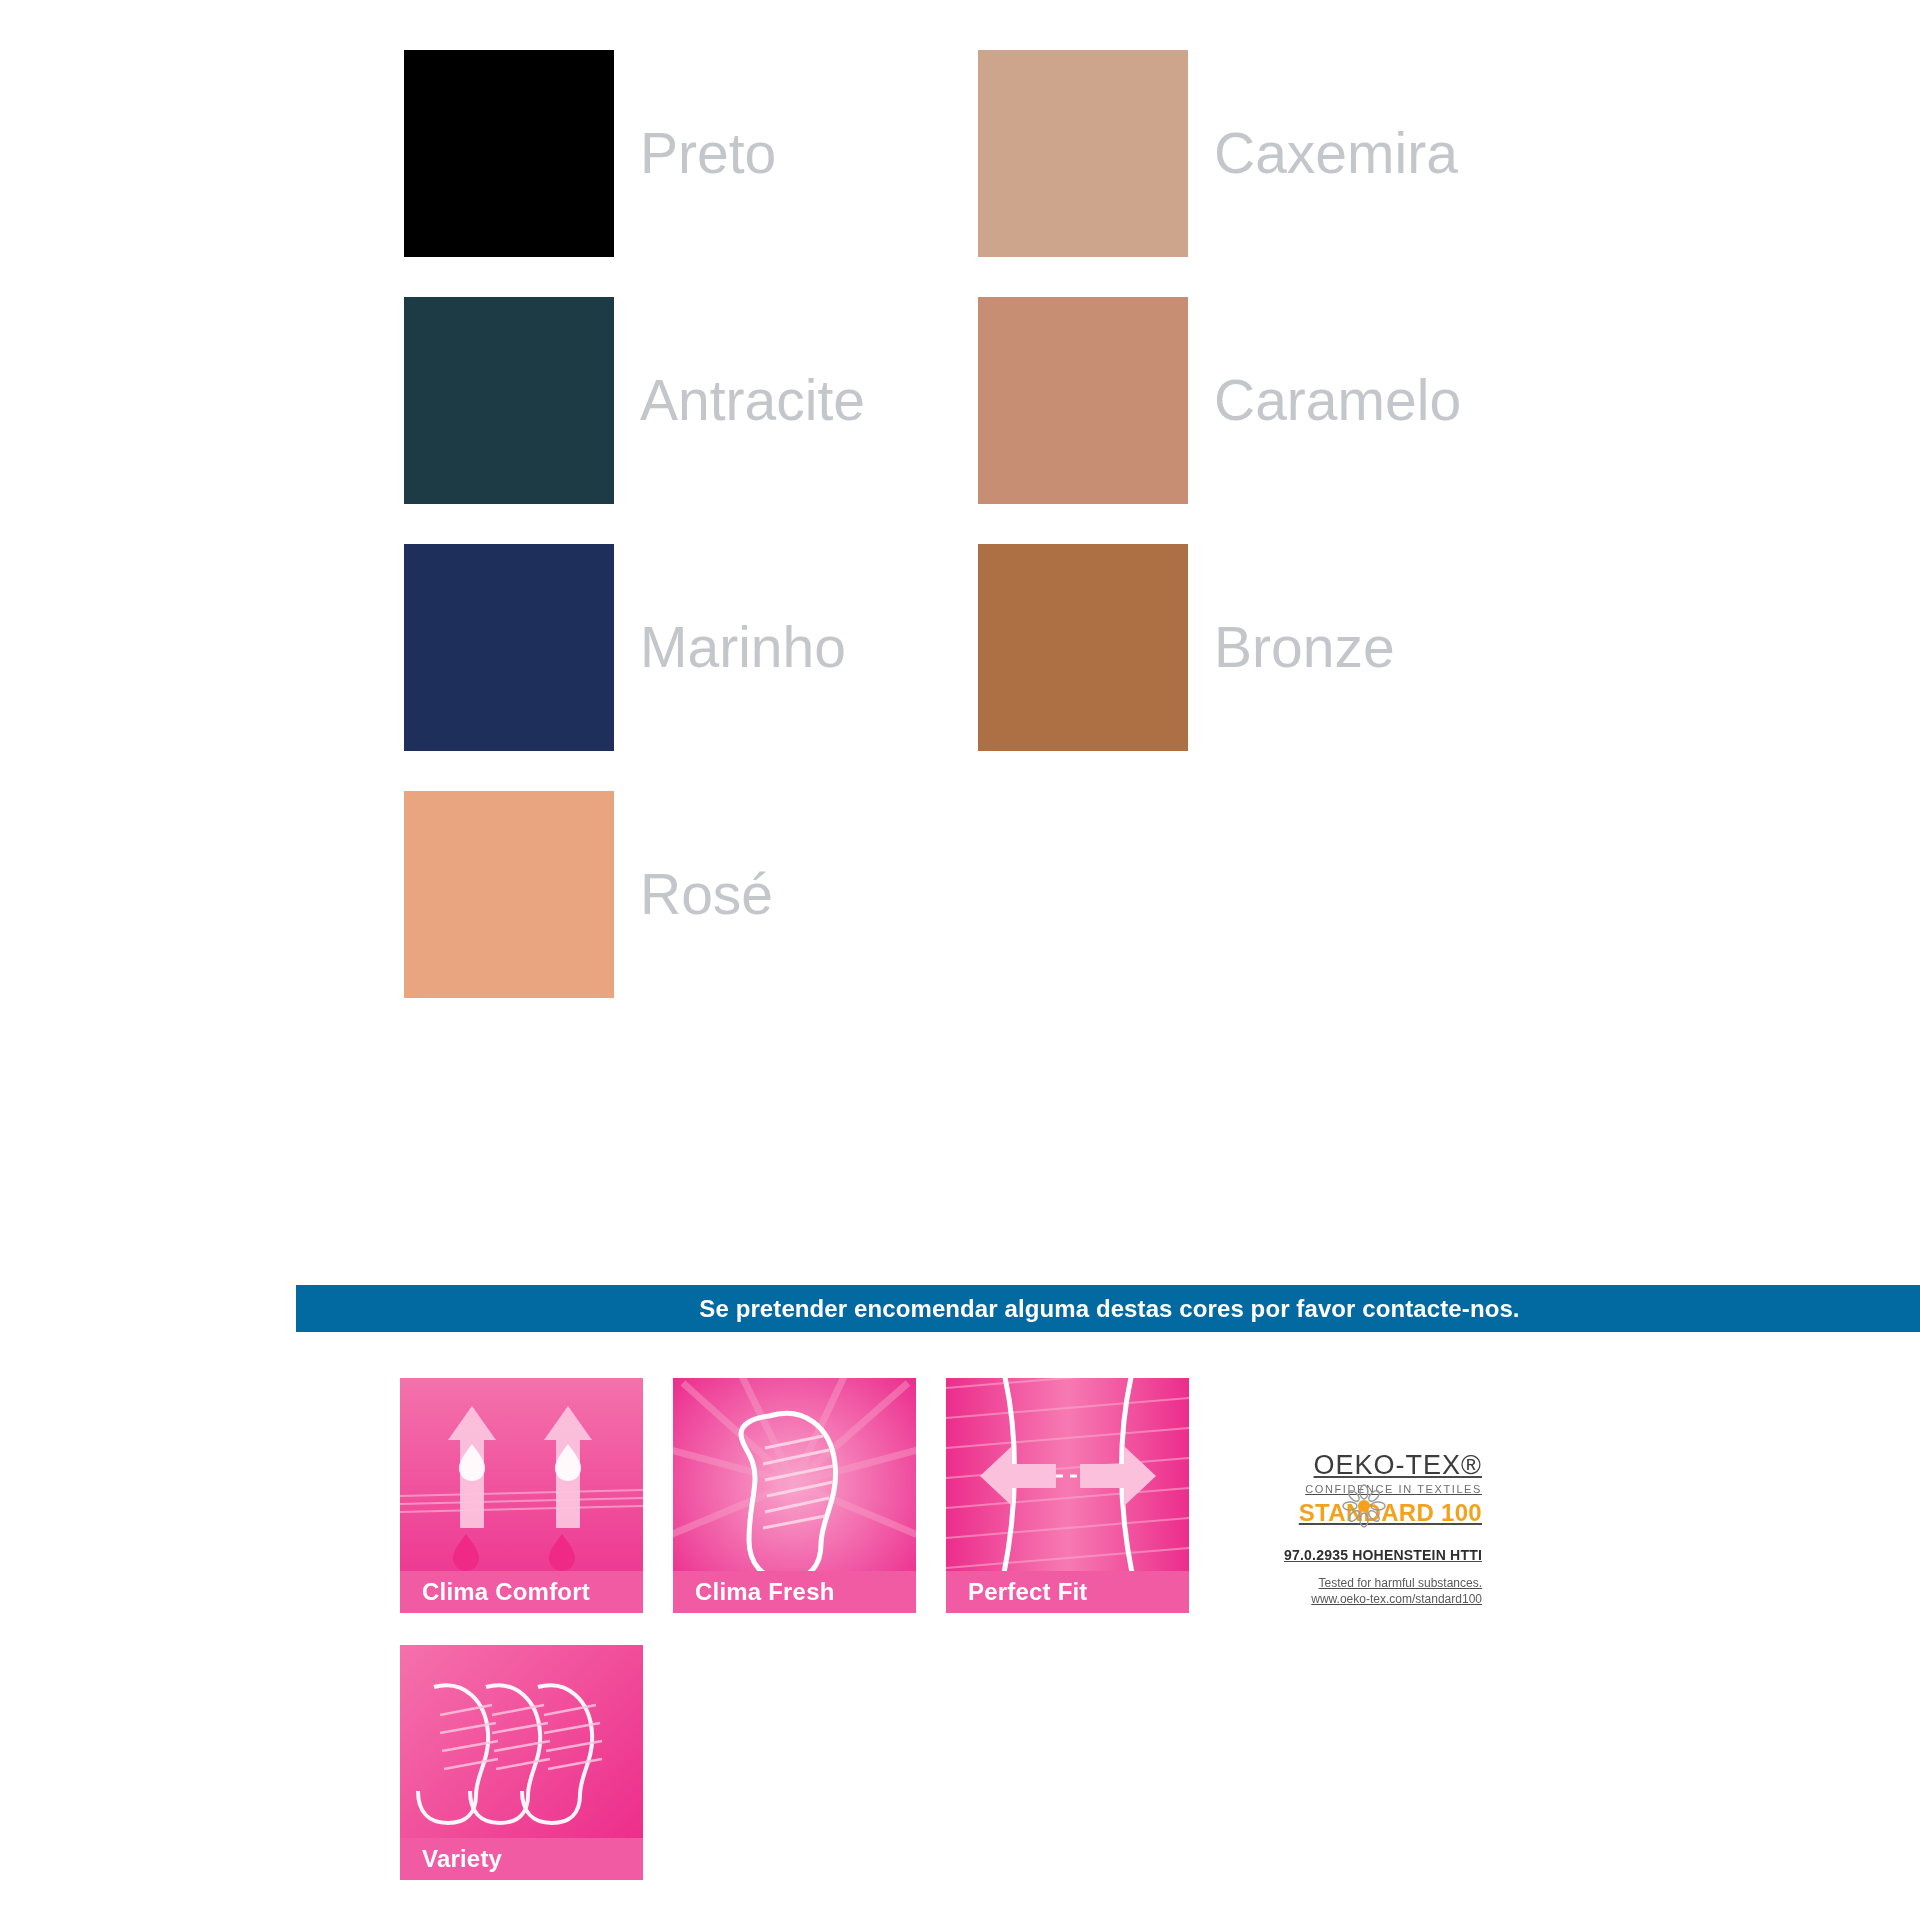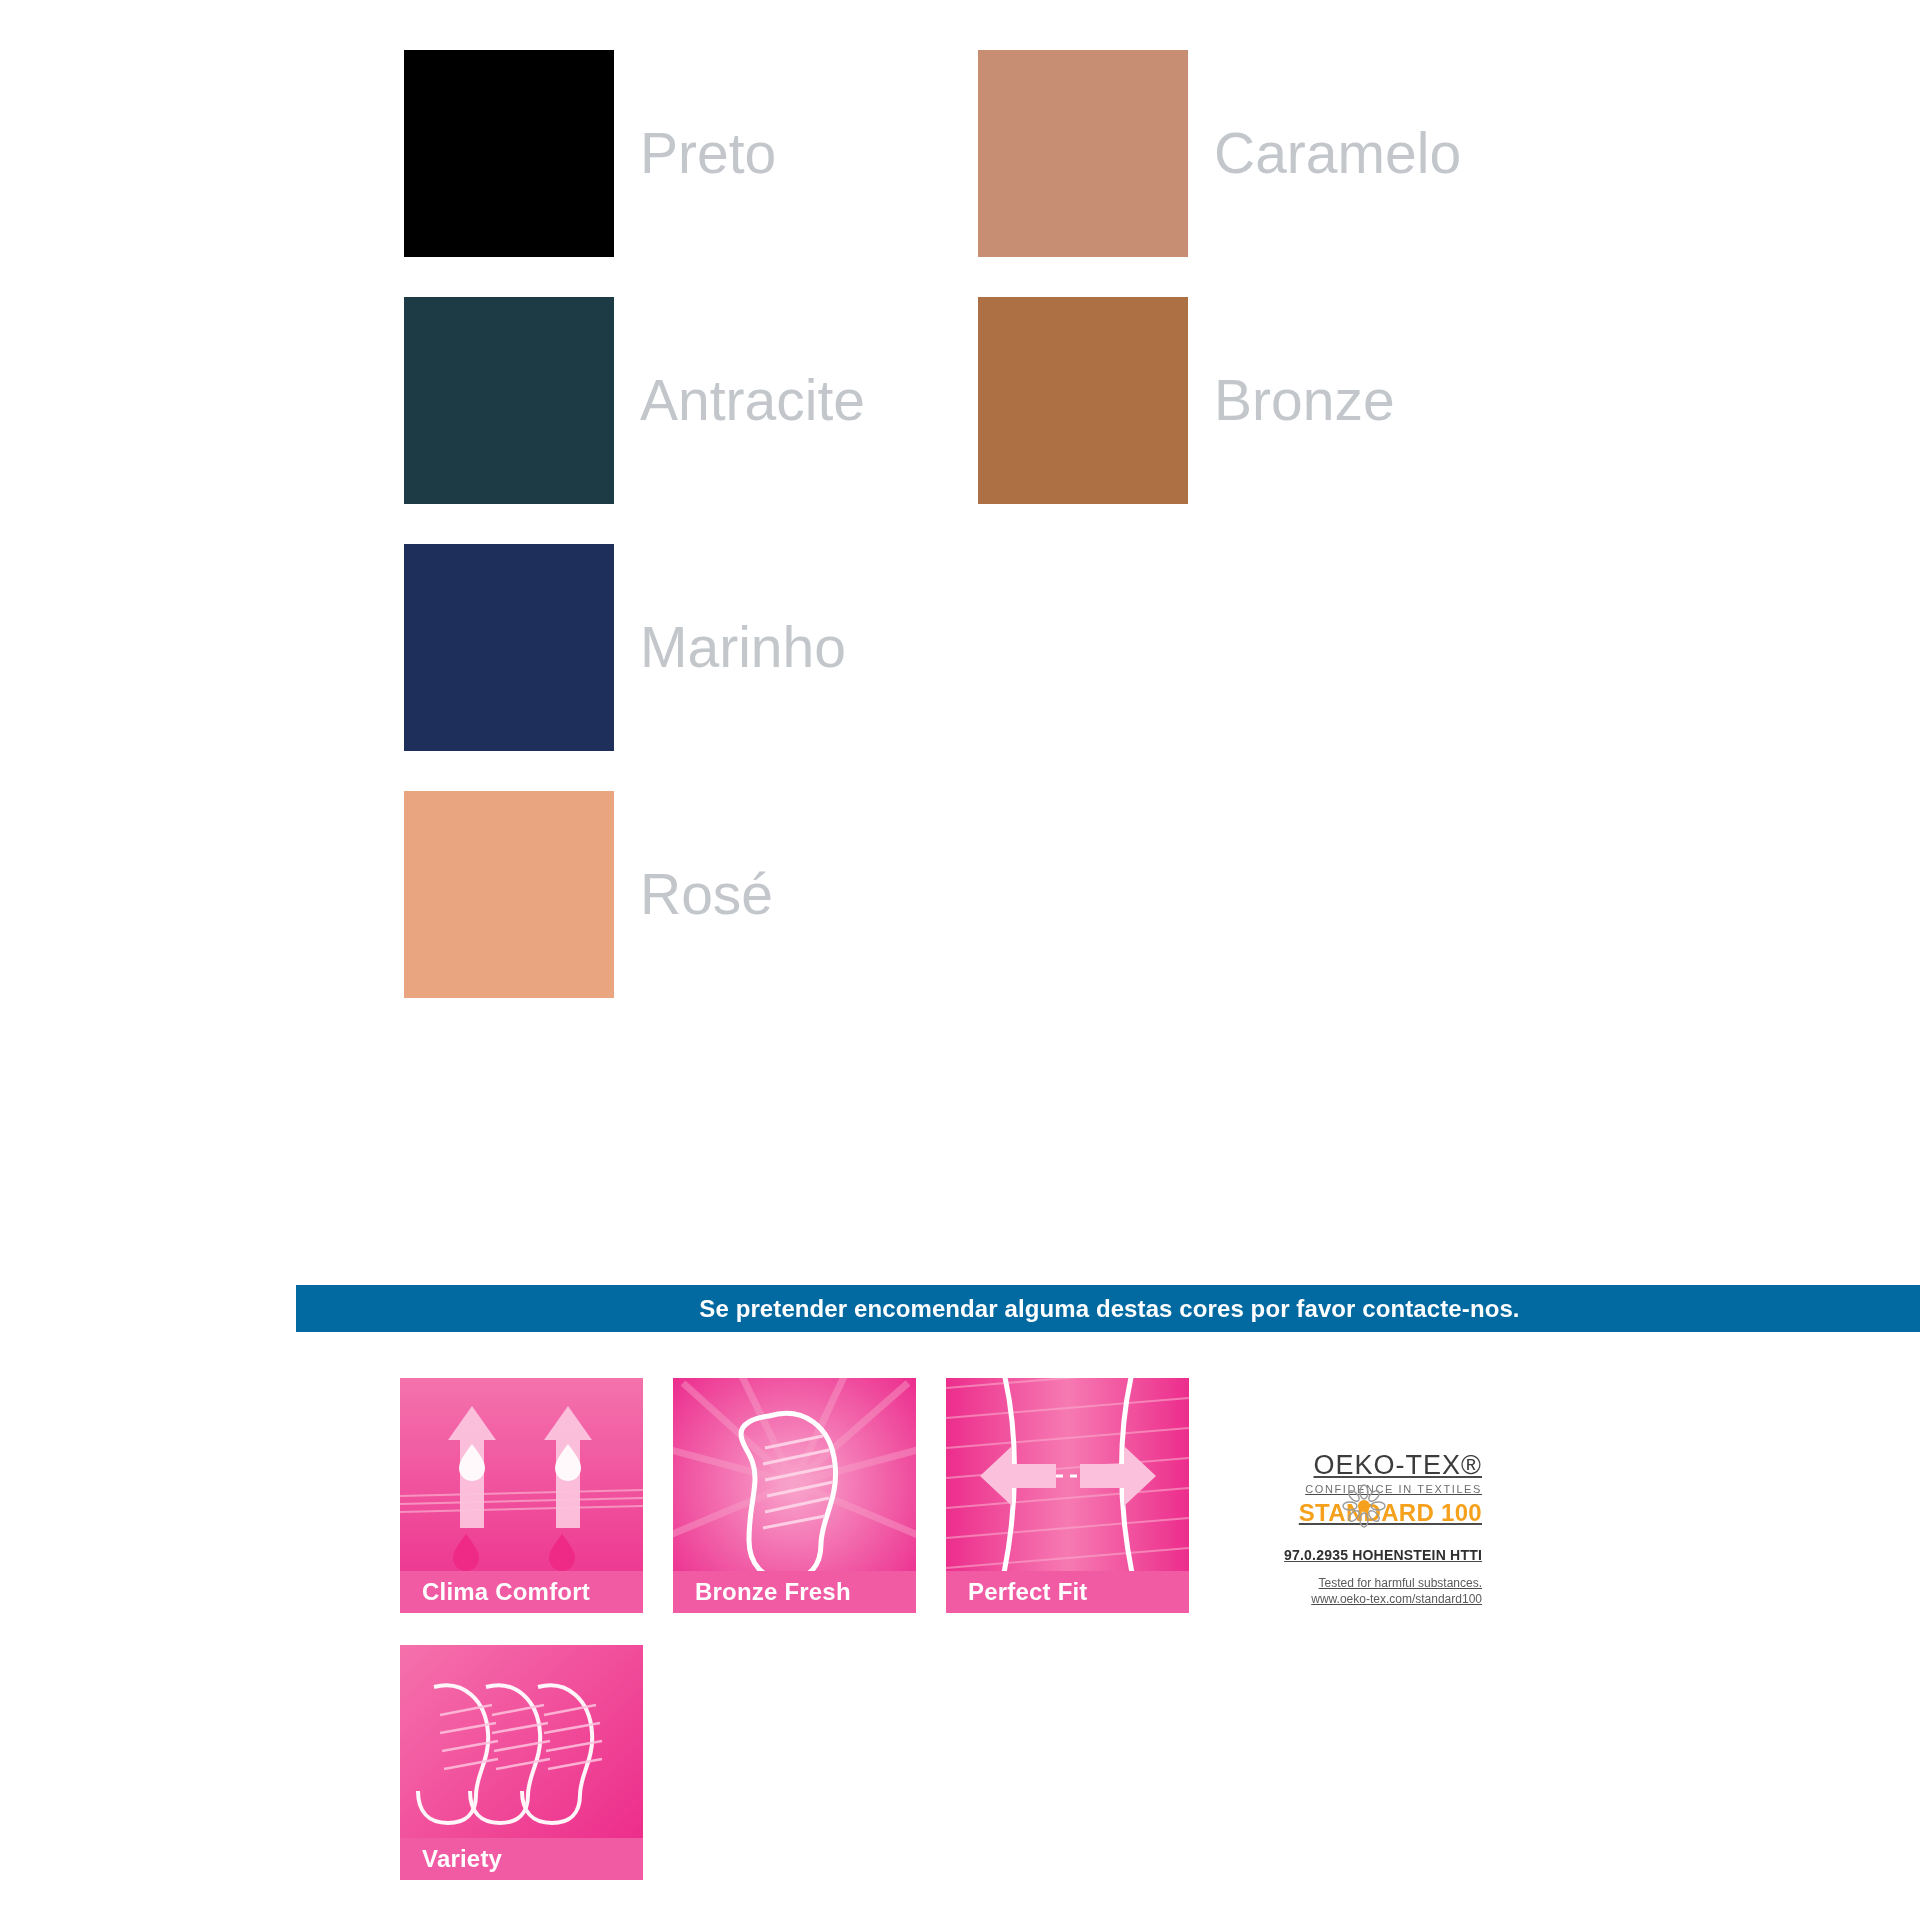--- a/index.html
+++ b/index.html
@@ -180,20 +180,24 @@
       <div class="swatch-row">
         <div class="swatch-chip" style="background:#e8a57f"></div>
         <div class="swatch-label">Rosé</div>
       </div>
 
 
     </div>
 
     <div class="swatch-col col-right">
 
+      <div class="swatch-row">
+        <div class="swatch-chip" style="background:#cda48c"></div>
+        <div class="swatch-label">Caxemira</div>
+      </div>
 
       <div class="swatch-row">
         <div class="swatch-chip" style="background:#c78e74"></div>
         <div class="swatch-label">Caramelo</div>
       </div>
 
       <div class="swatch-row">
         <div class="swatch-chip" style="background:#ac7044"></div>
         <div class="swatch-label">Bronze</div>
       </div>
@@ -265,21 +269,21 @@
             <g stroke="#ffd7e9" stroke-width="3" opacity="0.9">
               <line x1="92" y1="70" x2="150" y2="58"></line>
               <line x1="90" y1="86" x2="156" y2="72"></line>
               <line x1="92" y1="102" x2="160" y2="88"></line>
               <line x1="94" y1="118" x2="160" y2="104"></line>
               <line x1="92" y1="134" x2="156" y2="120"></line>
               <line x1="90" y1="150" x2="152" y2="138"></line>
             </g>
           </svg>
         </div>
-        <div class="cap">Bronze Fresh</div>
+        <div class="cap">Clima Fresh</div>
       </div>
 
       <div class="badge" style="margin-right:0">
         <div class="art">
           <svg width="243" height="235" viewBox="0 0 243 235">
             <defs>
               <linearGradient id="gpf" x1="0" y1="0" x2="1" y2="0">
                 <stop offset="0" stop-color="#ec2d8c"></stop>
                 <stop offset="0.5" stop-color="#f67ab2"></stop>
                 <stop offset="1" stop-color="#ec2d8c"></stop>

